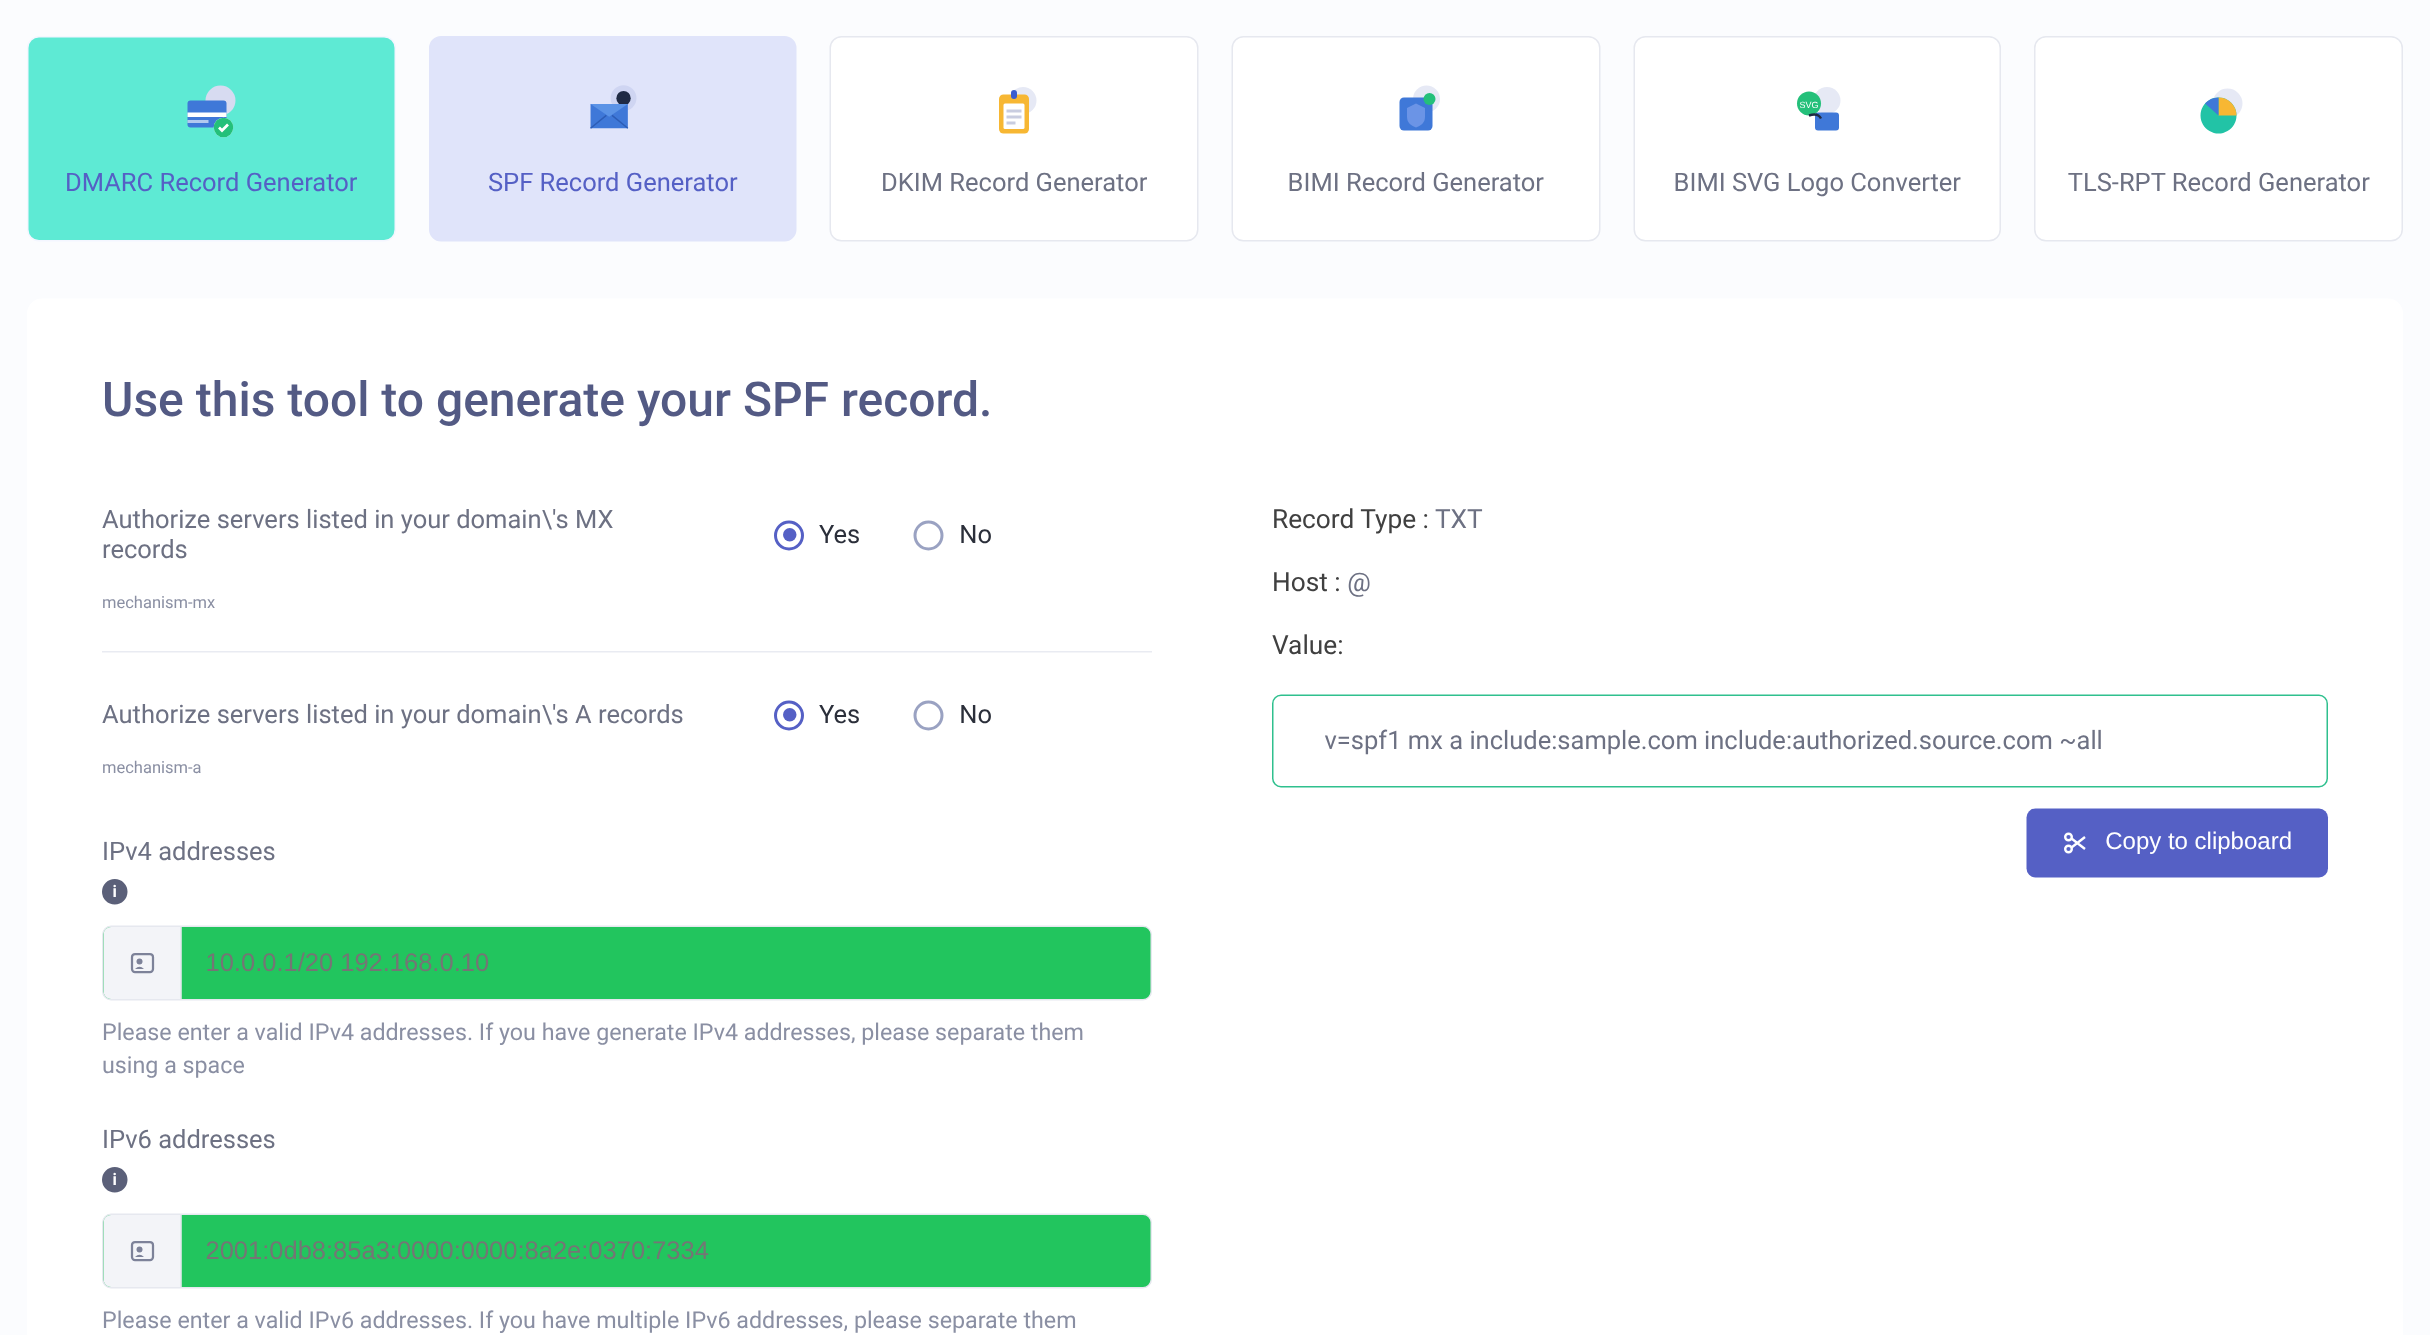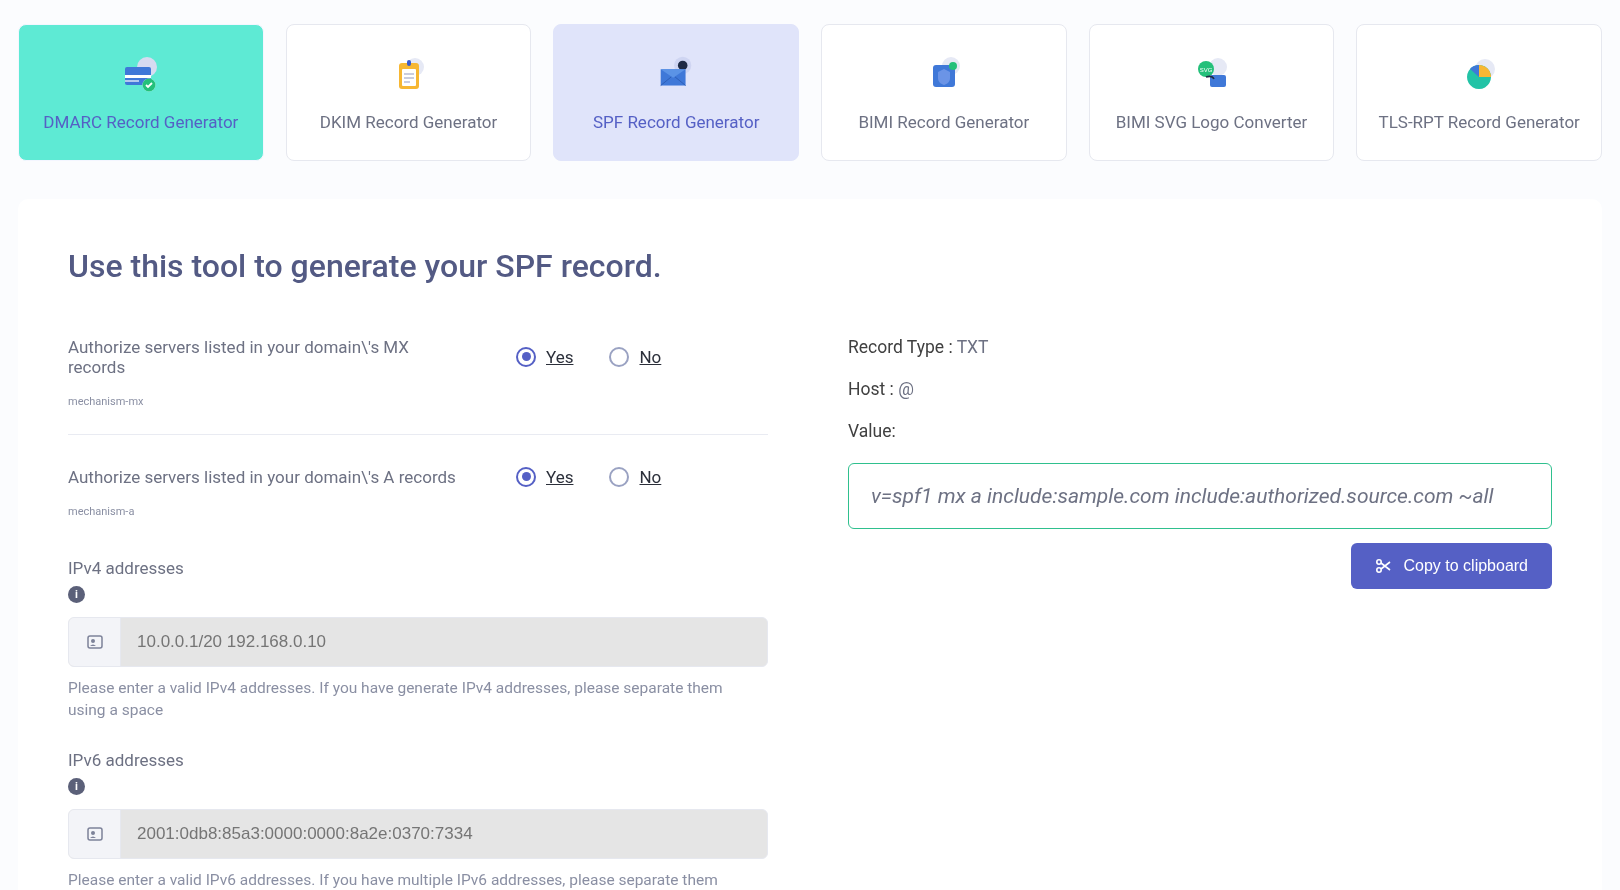--- a/index.html
+++ b/index.html
@@ -88,21 +88,21 @@
   .radio-row{
     display:flex;
     align-items:center;
     gap:48px;
   }
   .radio-question{
     font-size:17px;
     color:var(--text-muted);
     flex:0 0 400px;
   }
-  .radio-group{display:flex;gap:36px;text-decoration:underline;}
+  .radio-group{display:flex;gap:36px;}
   .radio-opt{
     display:flex;align-items:center;gap:10px;
     font-size:17px;color:var(--text-dark);
     cursor:pointer;
   }
   .radio-circle{
     width:20px;height:20px;border:2px solid var(--indigo);
     border-radius:50%;display:flex;align-items:center;justify-content:center;
   }
   .radio-circle.unsel{border-color:#9aa2c2;}
@@ -117,21 +117,21 @@
     display:flex;gap:8px;margin-bottom:14px;flex-direction:column;
   }
   .info-icon{
     width:17px;height:17px;border-radius:50%;background:#5b6079;color:#fff;
     font-size:11px;display:inline-flex;align-items:center;justify-content:center;
     font-weight:bold;
   }
   .input-wrap{
     display:flex;align-items:stretch;
     border:1px solid var(--border);border-radius:6px;overflow:hidden;
-    background:#e5e5e5;
+    background:#22c55e;
     justify-content:center;
   }
   .input-addon{
     width:52px;background:#f3f4f8;border-right:1px solid var(--border);
     display:flex;align-items:center;justify-content:center;color:#7d8299;
   }
   .input-wrap input{
     flex:1;border:none;outline:none;padding:14px 16px;font-size:17px;
     color:#3a3f52;background:transparent;
   }
@@ -139,23 +139,22 @@
     margin-top:10px;font-size:15.5px;color:var(--text-light);line-height:1.45;
     max-width:660px;
   }
   
   .publish-note{font-size:17.5px;color:var(--text-muted);margin-bottom:46px;}
   .kv{font-size:17.5px;margin-bottom:22px;}
   .kv .k{font-weight:400;color:#404040;}
   .kv .v{color:var(--text-muted);}
   .value-box{
     border:1px solid var(--green);border-radius:6px;
-    padding:20px 22px;font-size:21px;color:var(--text-muted);
+    padding:20px 34px;font-size:17px;color:var(--text-muted);
     margin-top:8px;
-    font-style:italic;
   }
   .copy-row{display:flex;justify-content:flex-end;margin-top:14px;}
   .copy-btn{
     background:var(--indigo);color:#fff;border:none;border-radius:6px;
     padding:14px 24px;font-size:16px;cursor:pointer;
     display:flex;align-items:center;gap:12px;text-align:right;
   }
   .scissors{
     width:16px;height:16px;position:relative;display:inline-block;
   }
@@ -173,46 +172,46 @@
         <rect x="6" y="20" width="26" height="3" fill="#fff"></rect>
         <rect x="6" y="25" width="14" height="2" fill="#fff" opacity="0.6"></rect>
         <circle cx="30" cy="30" r="6.5" fill="#fff"></circle>
         <circle cx="30" cy="30" r="6.5" fill="#24c07a"></circle>
         <path d="M27 30 l2 2 l4 -4" stroke="#fff" stroke-width="1.8" fill="none"></path>
       </svg>
     </span>
     <div class="tab-label">DMARC Record Generator</div>
   </div>
 
+  <div class="tab-card active">
+    <span class="tab-icon">
+      <svg width="46" height="40" viewBox="0 0 46 40">
+        <circle cx="30" cy="10" r="9" fill="#cfd5f2"></circle>
+        <circle cx="30" cy="10" r="5" fill="#1f2a44"></circle>
+        <path d="M7 14 h26 v17 h-26 z" fill="#3f78d8"></path>
+        <path d="M7 14 l13 9 l13 -9" fill="#5b93e6"></path>
+        <path d="M7 31 l11 -9 M33 31 l-11 -9" stroke="#2d5db6" stroke-width="1"></path>
+      </svg>
+    </span>
+    <div class="tab-label">SPF Record Generator</div>
+  </div>
+
   <div class="tab-card">
     <span class="tab-icon">
       <svg width="40" height="40" viewBox="0 0 40 40">
         <circle cx="26" cy="12" r="9" fill="#e6e9f5"></circle>
         <rect x="10" y="8" width="20" height="26" rx="3" fill="#f7b733"></rect>
         <rect x="13" y="14" width="14" height="17" rx="1" fill="#fff"></rect>
         <rect x="18" y="5" width="4" height="6" rx="2" fill="#3a5cd0"></rect>
         <rect x="15" y="18" width="10" height="2" fill="#c9cde0"></rect>
         <rect x="15" y="22" width="10" height="2" fill="#c9cde0"></rect>
         <rect x="15" y="26" width="6" height="2" fill="#c9cde0"></rect>
       </svg>
     </span>
     <div class="tab-label">DKIM Record Generator</div>
-  </div>
-
-  <div class="tab-card active">
-    <span class="tab-icon">
-      <svg width="46" height="40" viewBox="0 0 46 40">
-        <circle cx="30" cy="10" r="9" fill="#cfd5f2"></circle>
-        <circle cx="30" cy="10" r="5" fill="#1f2a44"></circle>
-        <path d="M7 14 h26 v17 h-26 z" fill="#3f78d8"></path>
-        <path d="M7 14 l13 9 l13 -9" fill="#5b93e6"></path>
-        <path d="M7 31 l11 -9 M33 31 l-11 -9" stroke="#2d5db6" stroke-width="1"></path>
-      </svg>
-    </span>
-    <div class="tab-label">SPF Record Generator</div>
   </div>
 
   <div class="tab-card">
     <span class="tab-icon">
       <svg width="42" height="40" viewBox="0 0 42 40">
         <circle cx="28" cy="11" r="9" fill="#e6e9f5"></circle>
         <rect x="10" y="10" width="22" height="22" rx="3" fill="#3f78d8"></rect>
         <path d="M21 14 l6 3 v6 c0 4 -3 6 -6 7 c-3 -1 -6 -3 -6 -7 v-6 z" fill="#6b94e6"></path>
         <circle cx="30" cy="11" r="4" fill="#24c07a"></circle>
       </svg>

